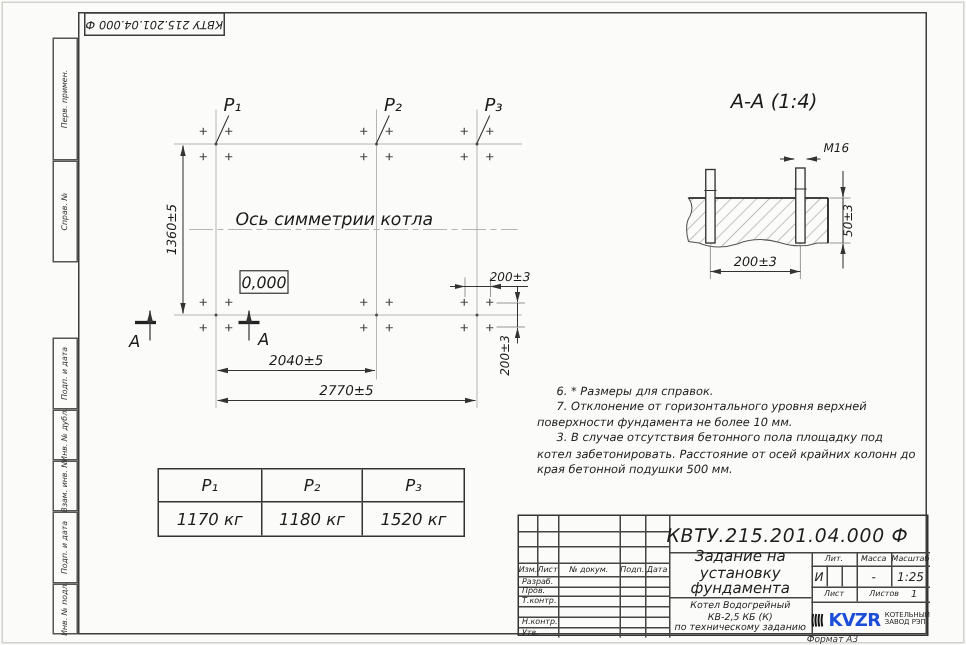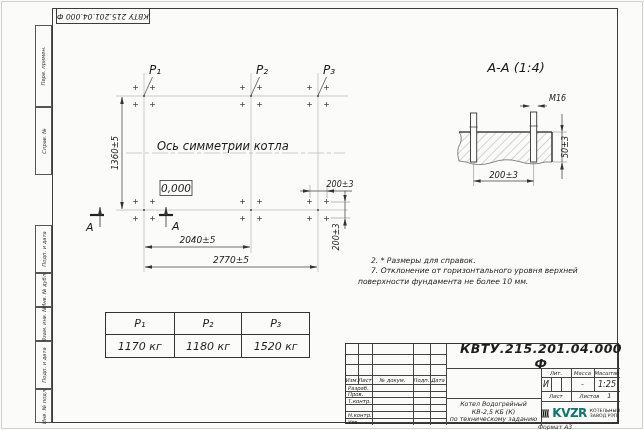--- a/index.html
+++ b/index.html
@@ -33,21 +33,21 @@
   .tblock .vl{position:absolute;width:1px;background:#444;}
   .tblock .hl{position:absolute;height:1px;background:#444;}
   .cell{position:absolute;display:flex;align-items:center;justify-content:center;text-align:center;box-sizing:border-box;}
   .lbl{font:italic 5.3px "DejaVu Sans",sans-serif;color:#222;}
   .lbl-left{justify-content:flex-start;padding-left:2px;text-align:left;}
   .desig{font:italic 12.5px "DejaVu Sans",sans-serif;letter-spacing:.5px;}
   .doctitle{font:italic 10px/10.5px "DejaVu Sans",sans-serif;white-space:pre-line;}
   .product{font:italic 6.3px/7.4px "DejaVu Sans",sans-serif;white-space:pre-line;}
   .val8{font:italic 8px "DejaVu Sans",sans-serif;}
   .logo-row{display:flex;align-items:center;justify-content:center;gap:3px;}
-  .logo-kvzr{font:700 12px "DejaVu Sans",sans-serif;letter-spacing:-.5px;color:#0f766e;}
+  .logo-kvzr{font:700 12px "DejaVu Sans",sans-serif;letter-spacing:-.5px;color:#1d4ed8;}
   .logo-sub{font:4.6px/5.2px "DejaVu Sans",sans-serif;white-space:pre-line;text-align:left;color:#222;}
   .format{position:absolute;left:520px;top:423px;width:70px;text-align:center;
     font:italic 6px "DejaVu Sans",sans-serif;color:#333;}
   svg text{font-family:"DejaVu Sans",sans-serif;font-style:italic;fill:#1a1a1a;}
   .t8{font-size:8px;} .t85{font-size:8.5px;} .t9{font-size:9px;} .t105{font-size:10.5px;}
   .t11{font-size:11px;} .t115{font-size:11.5px;} .t12{font-size:12px;} .t13{font-size:13px;}
 </style>
 </head>
 <body>
 
@@ -188,22 +188,23 @@
       <span>Взам. инв. №</span>
     </div>
   <div class="vfield" style="top:341px;height:48px;">
       <span>Подп. и дата</span>
     </div>
   <div class="vfield" style="top:389px;height:34px;">
       <span>Инв. № подл.</span>
     </div>
 
   <div class="notes">
-    <p>2. * Размеры для справок.</p>
+    <p>6. * Размеры для справок.</p>
     <p>7. Отклонение от горизонтального уровня верхней поверхности фундамента не более 10 мм.</p>
+    <p>3. В случае отсутствия бетонного пола площадку под котел забетонировать. Расстояние от осей крайних колонн до края бетонной подушки 500 мм.</p>
   </div>
 
   <div class="ptable">
     <div class="c hdr first">P₁</div>
     <div class="c hdr">P₂</div>
     <div class="c hdr">P₃</div>
     <div class="c first">1170 кг</div>
     <div class="c">1180 кг</div>
     <div class="c">1520 кг</div>
   </div>
@@ -242,22 +243,25 @@
     <div class="cell lbl" style="left:67px;top:31px;width:17px;height:9px;">Подп.</div>
     <div class="cell lbl" style="left:84px;top:31px;width:16px;height:9px;">Дата</div>
 
     <div class="cell lbl lbl-left" style="left:0;top:40px;width:26px;height:7px;">Разраб.</div>
     <div class="cell lbl lbl-left" style="left:0;top:47px;width:26px;height:6px;">Пров.</div>
     <div class="cell lbl lbl-left" style="left:0;top:53px;width:26px;height:7px;">Т.контр.</div>
     <div class="cell lbl lbl-left" style="left:0;top:60px;width:26px;height:7px;"></div>
     <div class="cell lbl lbl-left" style="left:0;top:67px;width:26px;height:7px;">Н.контр.</div>
     <div class="cell lbl lbl-left" style="left:0;top:74px;width:26px;height:7px;">Утв.</div>
 
-    <div class="cell desig" style="left:108px;top:0;width:174px;height:24px;font-weight:bold;">КВТУ.215.201.04.000 Ф</div>
-
+    <div class="cell desig" style="left:92px;top:0;width:174px;height:24px;">КВТУ.215.201.04.000 Ф</div>
+
+    <div class="cell doctitle" style="left:100px;top:24px;width:95px;height:30px;">Задание на
+установку
+фундамента</div>
 
     <div class="cell product" style="left:100px;top:54px;width:95px;height:27px;">Котел Водогрейный
 КВ-2,5 КБ (К)
 по техническому заданию</div>
 
     <div class="cell lbl" style="left:195px;top:24px;width:30px;height:9px;">Лит.</div>
     <div class="cell lbl" style="left:225px;top:24px;width:23px;height:9px;">Масса</div>
     <div class="cell lbl" style="left:248px;top:24px;width:26px;height:9px;">Масштаб</div>
     <div class="cell val8" style="left:195px;top:33px;width:10px;height:14px;">И</div>
     <div class="cell val8" style="left:225px;top:33px;width:23px;height:14px;">-</div>

